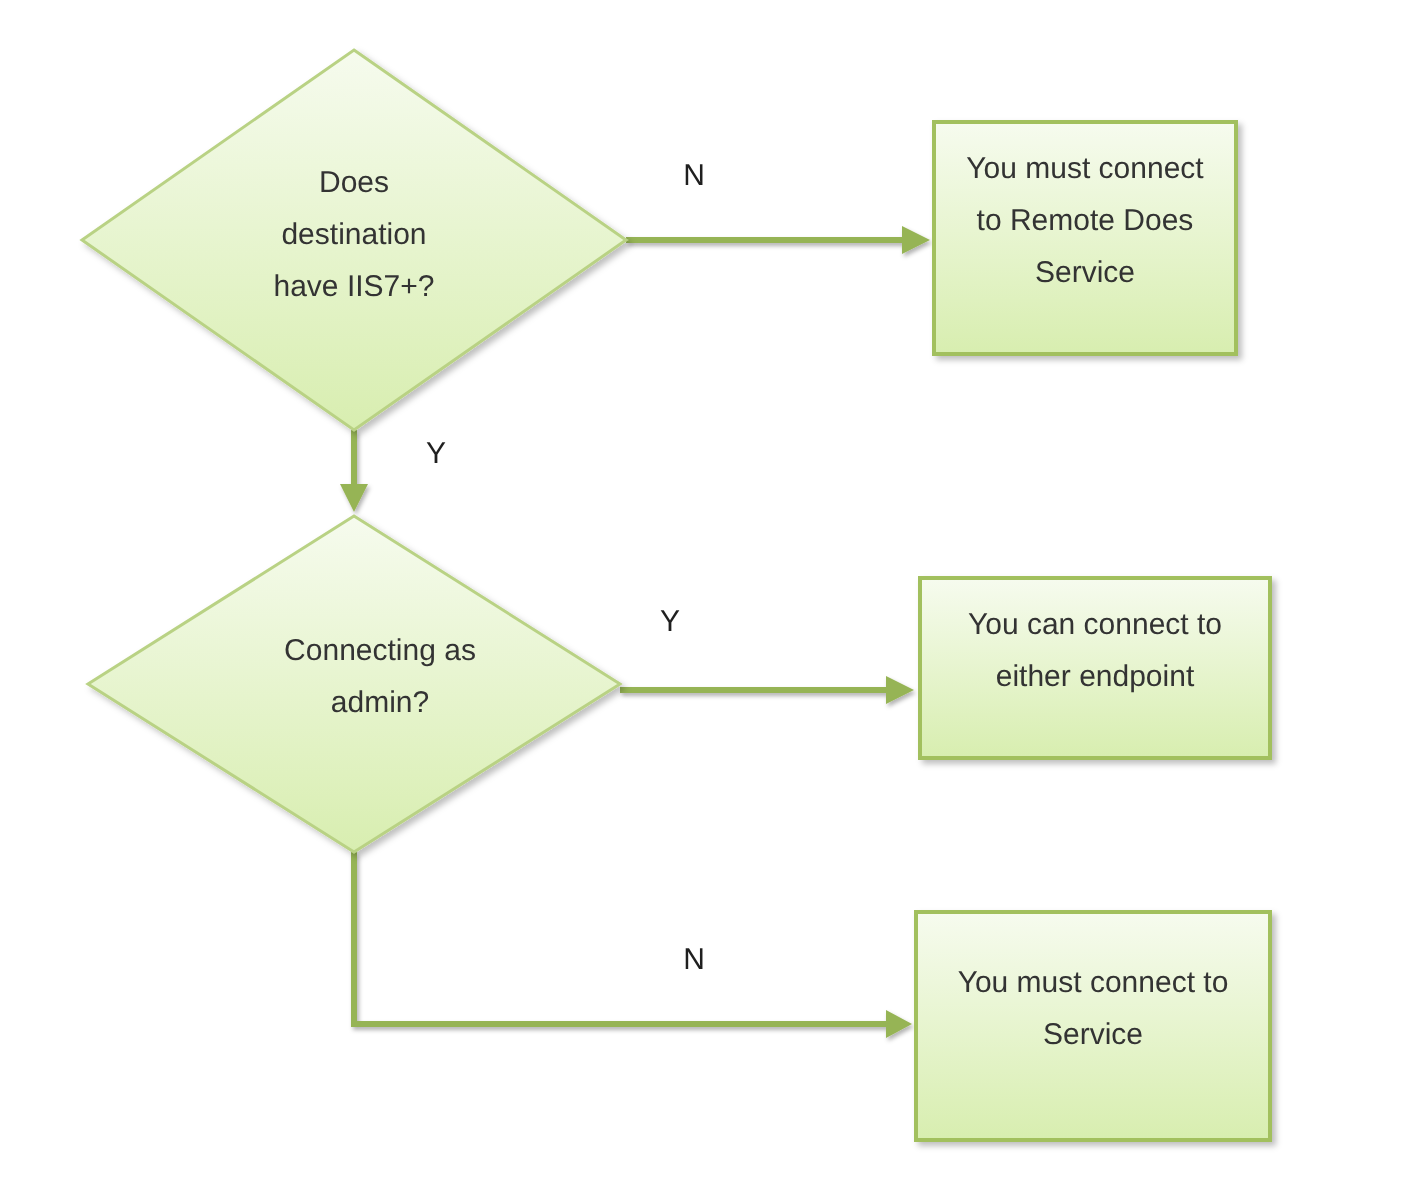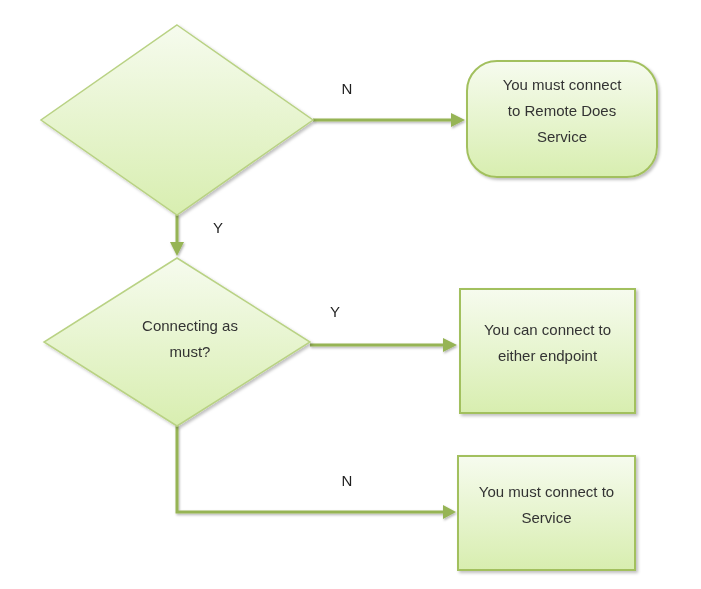--- a/index.html
+++ b/index.html
@@ -53,22 +53,22 @@
     display: flex;
     flex-direction: column;
     justify-content: center;
     align-items: center;
     text-align: center;
     padding-bottom: 16px;
     color: var(--text);
     font-size: 15px;
     line-height: 26px;
   }
-  .box-remote-agent   { left: 466px; top: 60px;  width: 192px; height: 118px; border-radius: 31px; }
-  .box-either         { left: 459px; top: 288px; width: 177px; height: 126px; }
+  .box-remote-agent   { left: 466px; top: 60px;  width: 153px; height: 118px; }
+  .box-either         { left: 459px; top: 288px; width: 177px; height: 92px; }
   .box-web-management { left: 457px; top: 455px; width: 179px; height: 116px; align-items: center; }
 
   .diamond-text {
     position: absolute;
     width: 220px;
     text-align: center;
     transform: translate(-50%, -50%);
     color: var(--text);
     font-size: 15px;
     line-height: 26px;
@@ -118,23 +118,28 @@
       <polygon class="arrowhead" points="457,345 443,338 443,352"></polygon>
 
       <polyline class="connector" points="177,426 177,512 444,512"></polyline>
       <polygon class="arrowhead" points="456,512 443,505 443,519"></polygon>
     </g>
 
     <polygon class="diamond" points="177,25 313,120 177,215 41,120"></polygon>
     <polygon class="diamond" points="177,258 310,342 177,426 44,342"></polygon>
   </svg>
 
+  <div class="diamond-text dt-1">
+    <div>Does</div>
+    <div>destination</div>
+    <div>have IIS7+?</div>
+  </div>
   <div class="diamond-text dt-2">
     <div>Connecting as</div>
-    <div>must?</div>
+    <div>admin?</div>
   </div>
 
   <div class="process-box box-remote-agent">
     <div>You must connect</div>
     <div>to Remote Does</div>
     <div>Service</div>
   </div>
   <div class="process-box box-either">
     <div>You can connect to</div>
     <div>either endpoint</div>

